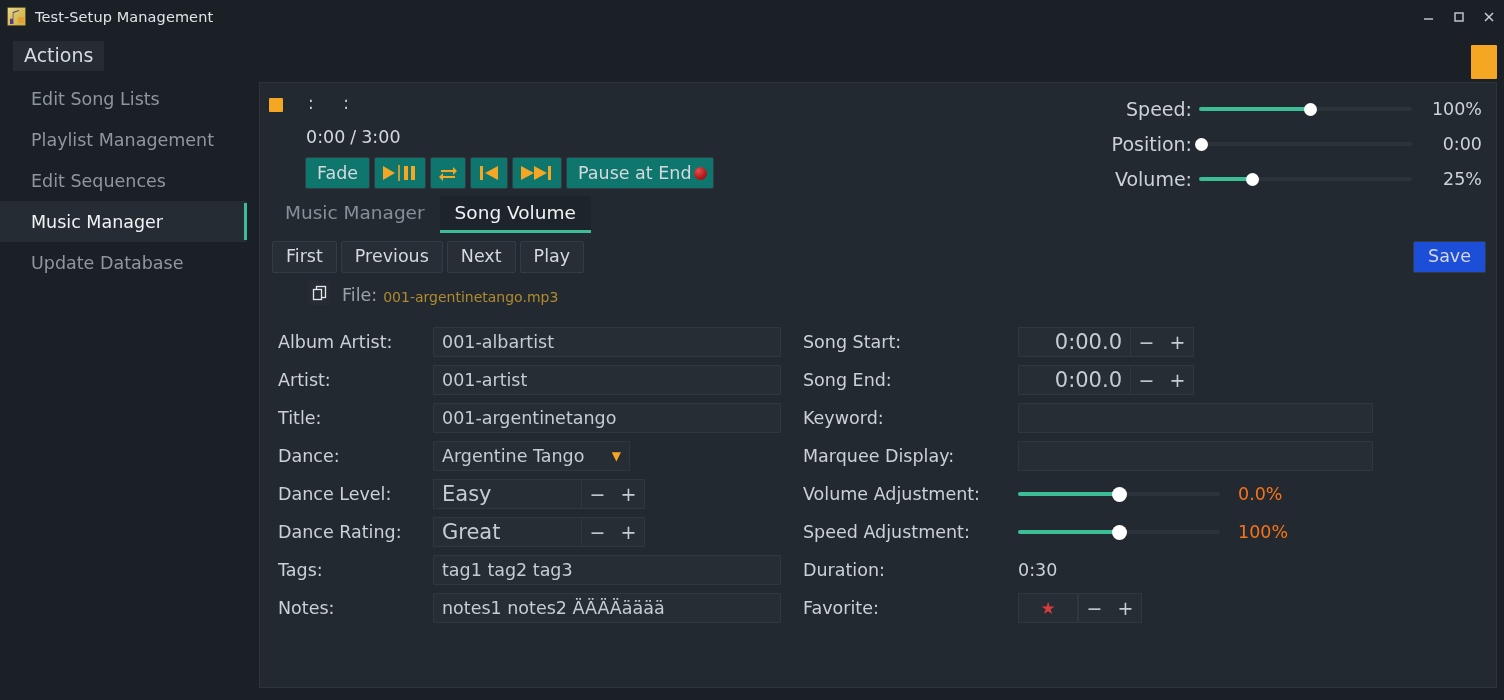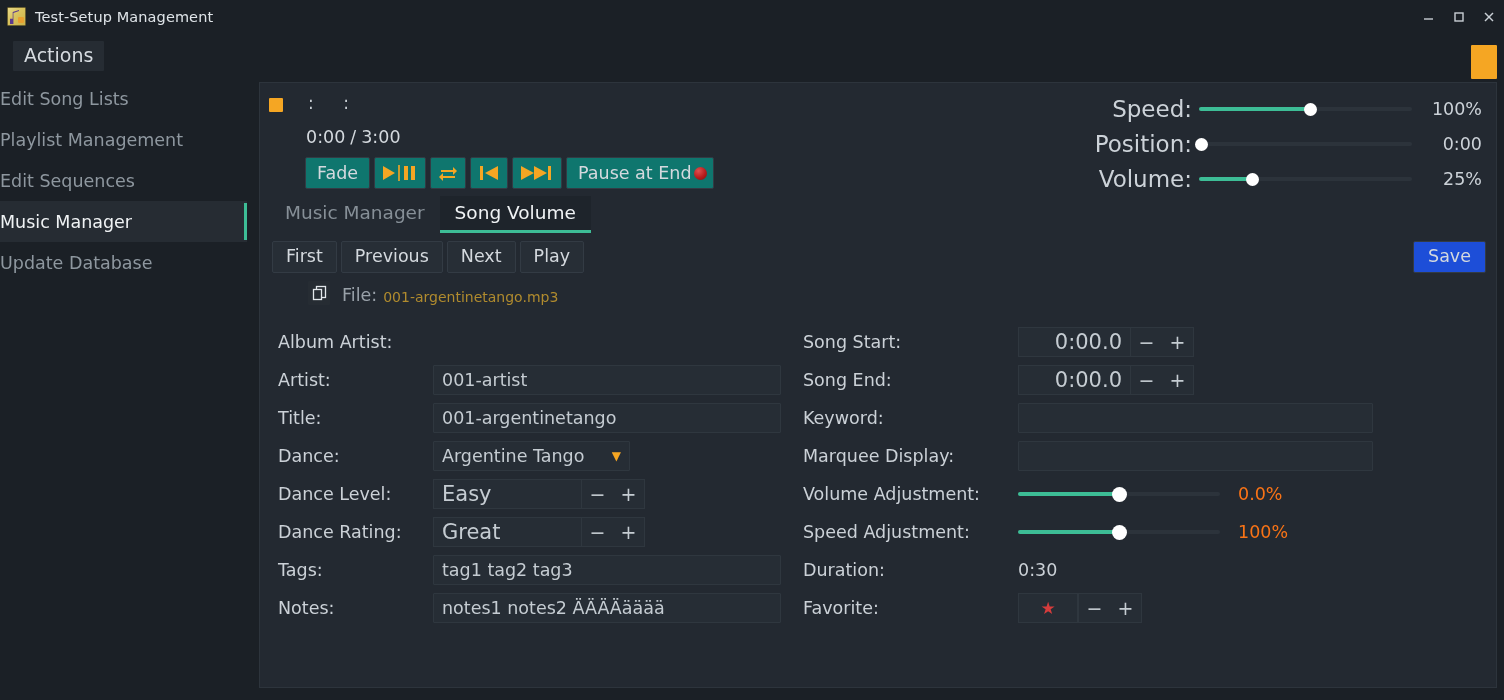--- a/index.html
+++ b/index.html
@@ -60,21 +60,21 @@
     background: #f5a623; border-radius: 1px;
   }
 
   
   #sidebar {
     position: absolute; left: 0; top: 78px; width: 247px; height: 622px;
     background: #1b2026;
   }
   .side-item {
     position: relative; height: 41px; display: flex; align-items: center;
-    color: #8e979f; font-size: 17.5px;
+    padding-left: 31px; color: #8e979f; font-size: 17.5px;
   }
   .side-item.selected {
     background: #262c33; color: #f0f3f5;
   }
   .side-item.selected::after {
     content: ""; position: absolute; right: 0; top: 2px;
     width: 3px; height: 37px; background: #3dbd96;
   }
 
   
@@ -118,21 +118,21 @@
     background: radial-gradient(circle at 35% 30%, #e05050 0%, #b81c1c 55%, #7d0d0d 100%);
   }
 
   
   #rsliders {
     position: absolute; right: 14px; top: 8px; width: 390px;
   }
   .rsl-row { display: flex; align-items: center; height: 35px; }
   .rsl-label {
     flex: 0 0 auto; text-align: right; width: 100px;
-    color: #ccd2d8; font-size: 23px; margin-right: 7px;
+    color: #ccd2d8; font-size: 19px; margin-right: 7px;
   }
   .rsl-track {
     position: relative; flex: 1 1 auto; height: 18px;
   }
   .rsl-base {
     position: absolute; left: 0; right: 0; top: 7px; height: 4px;
     background: #2c333b; border-radius: 2px;
   }
   .rsl-fill {
     position: absolute; left: 0; top: 7px; height: 4px;
@@ -381,20 +381,21 @@
       </svg>
     </div>
     <div id="file-label">File:</div>
     <div id="file-name">001-argentinetango.mp3</div>
   </div>
 
   <div class="col" id="colL">
 
     <div class="frow">
       <div class="flabel">Album Artist:</div>
+      <div class="finput w-text">001-albartist</div>
     </div>
 
     <div class="frow">
       <div class="flabel">Artist:</div>
       <div class="finput w-text">001-artist</div>
     </div>
 
     <div class="frow">
       <div class="flabel">Title:</div>
       <div class="finput w-text">001-argentinetango</div>

